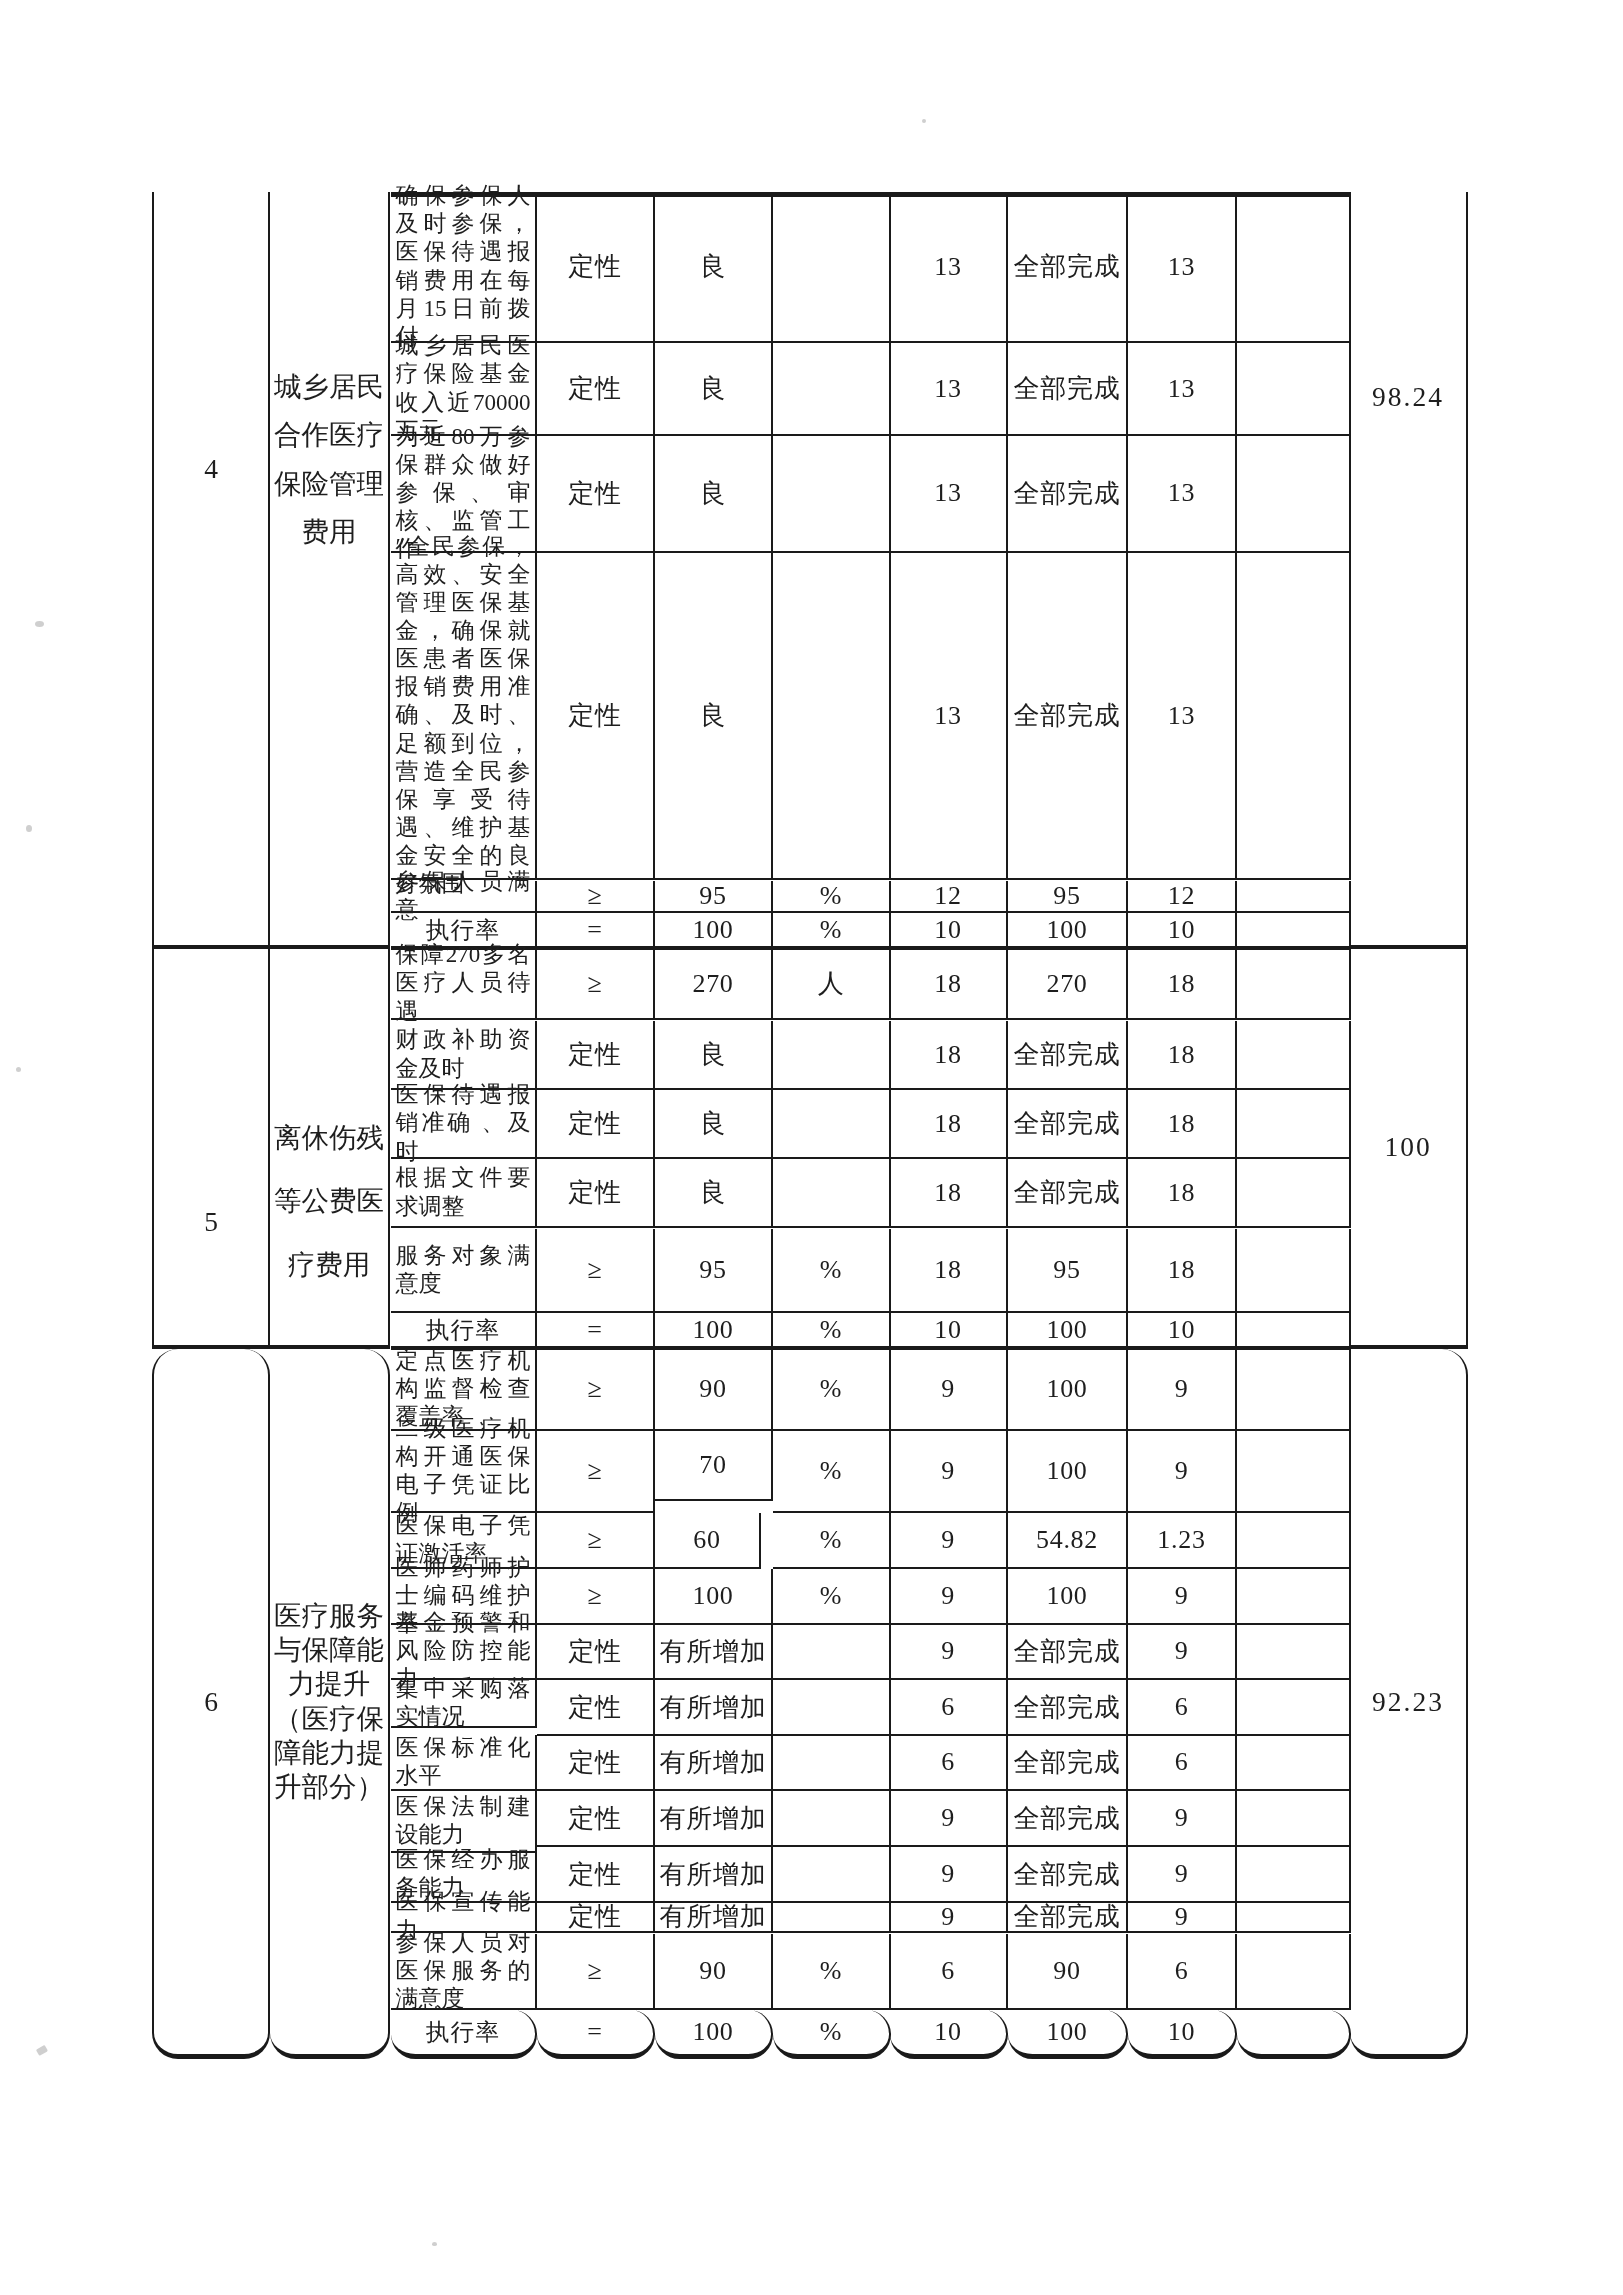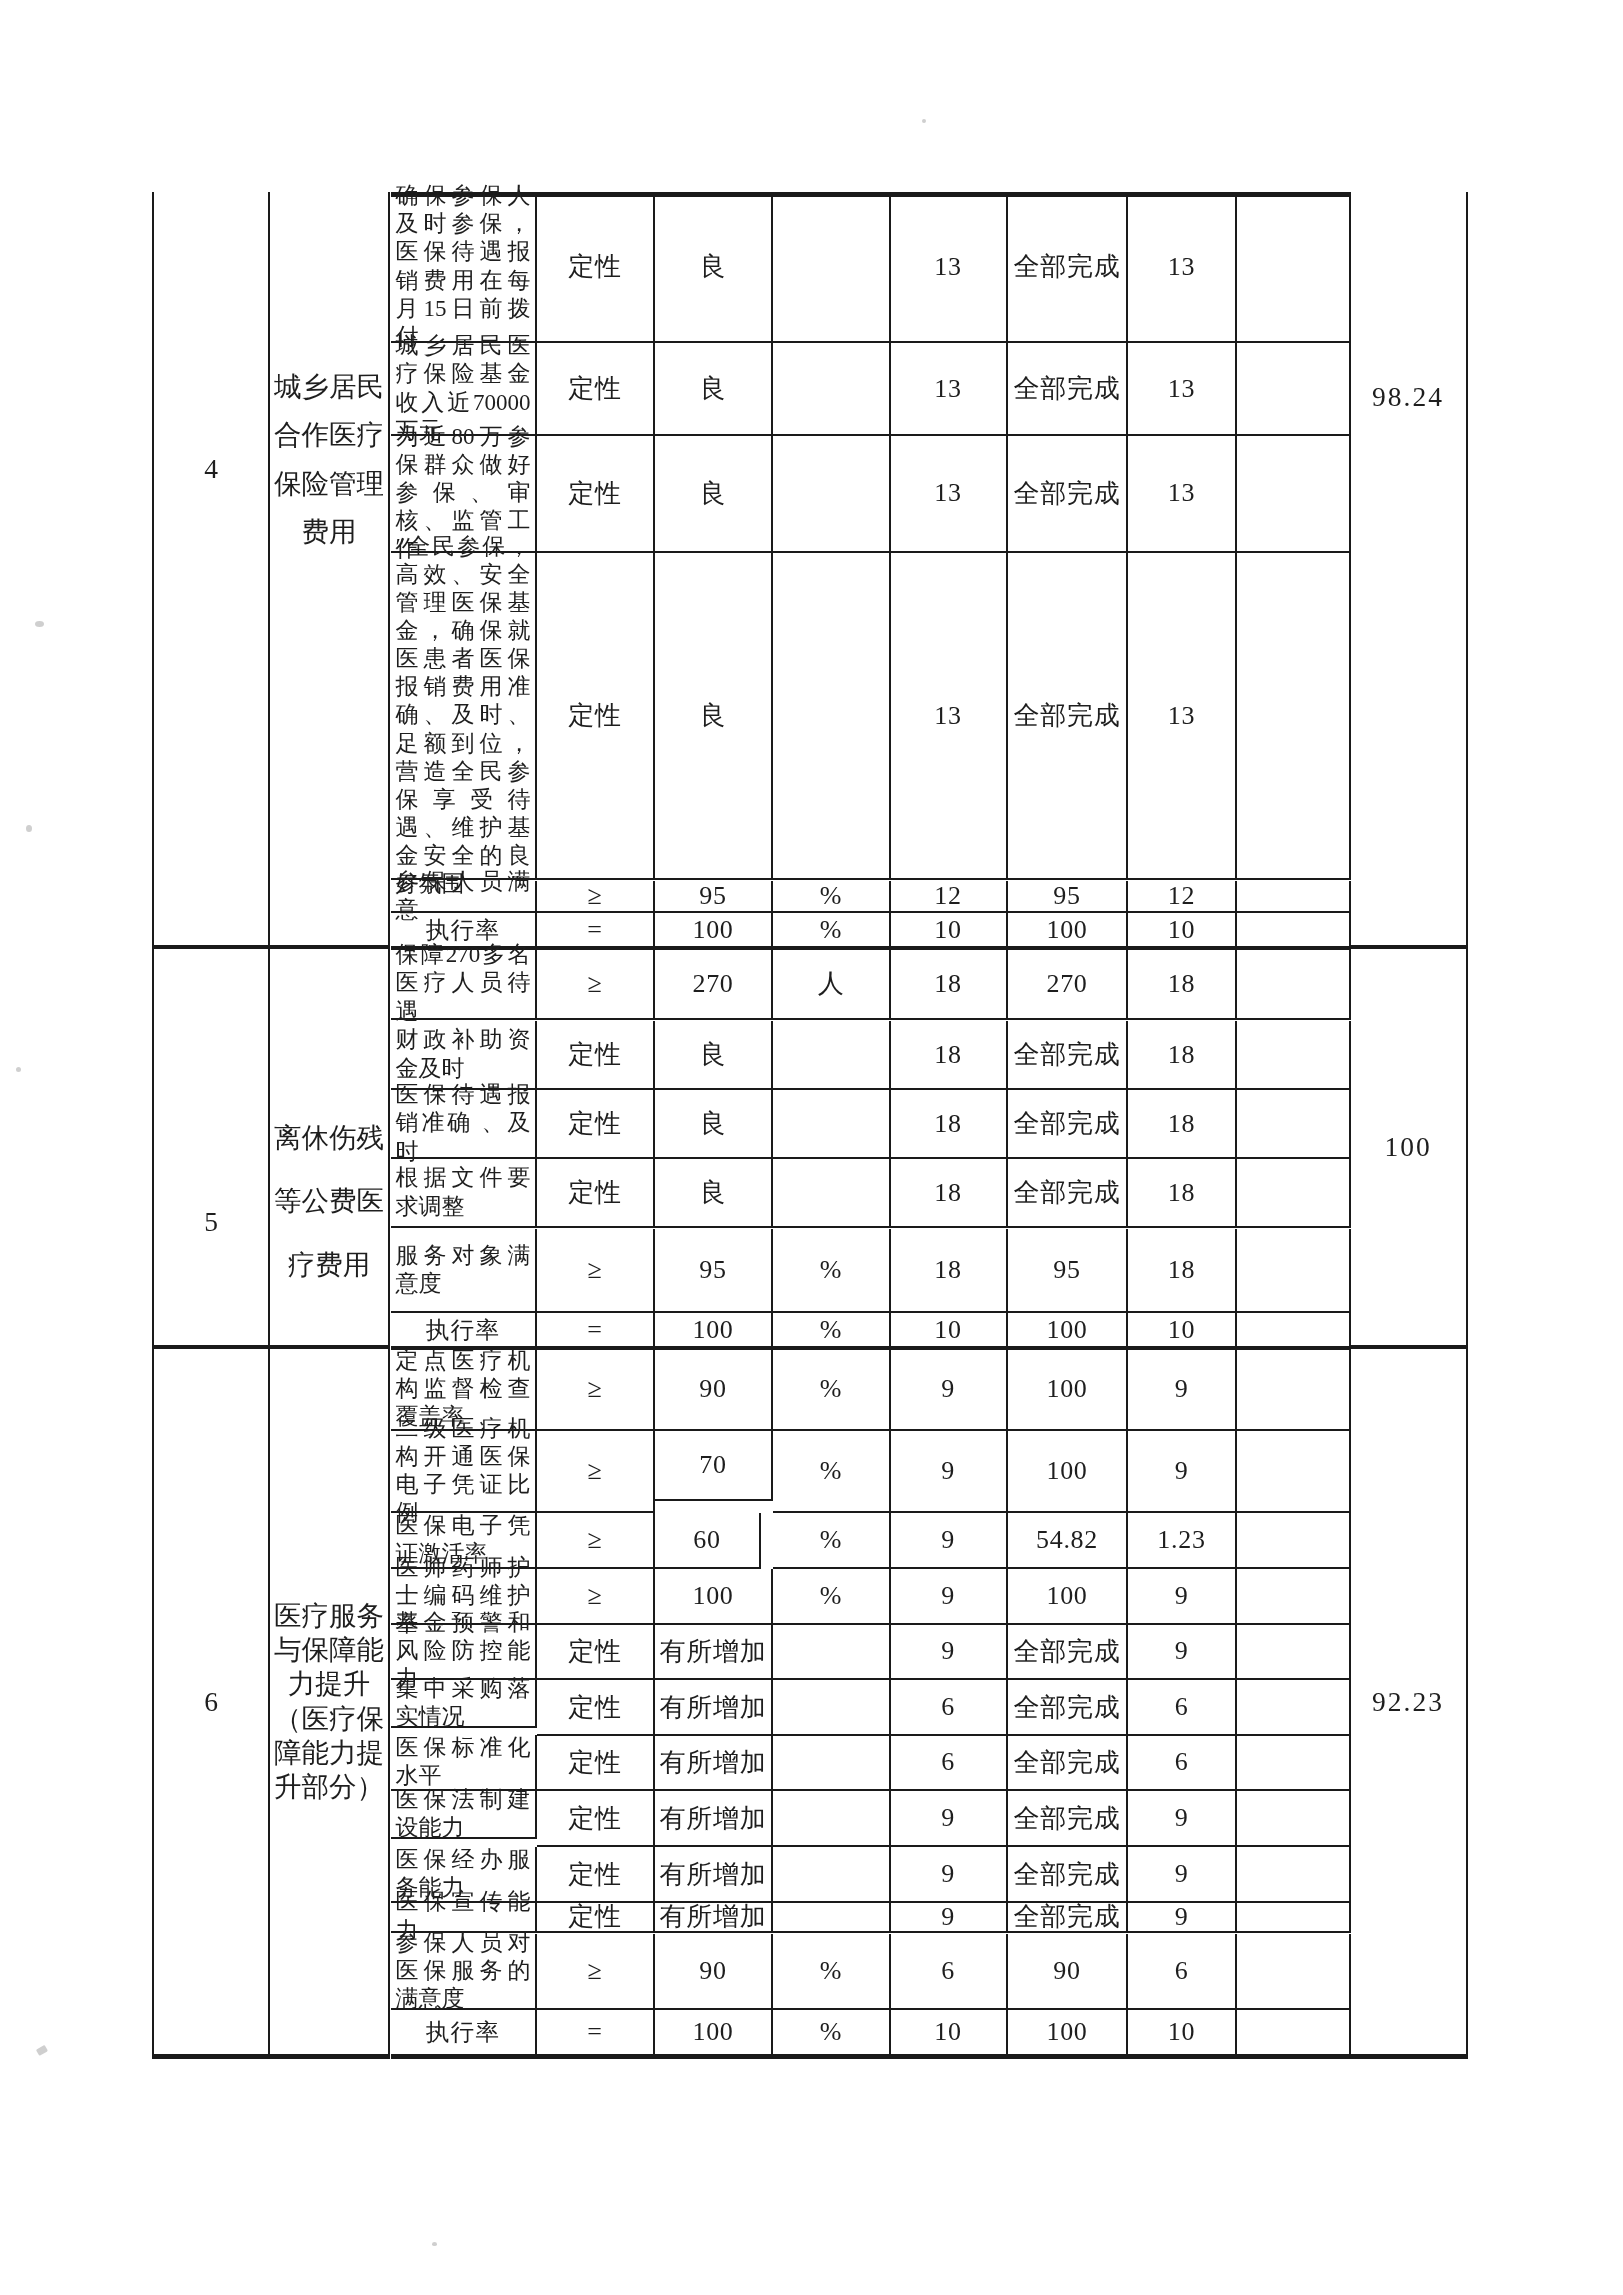--- a/index.html
+++ b/index.html
@@ -11,21 +11,21 @@
   }
   #tbl { position:absolute; left:152px; top:192px; width:1316px; height:1867px; }
 
   .cell {
     position:absolute; box-sizing:border-box;
     border-right:2.6px solid var(--ln); border-bottom:2.6px solid var(--ln);
     color:var(--tx);
   }
   .lb { border-left:2.6px solid var(--ln); }
   .sep  { border-bottom-width:4.6px; }
-  .btm  { border-bottom-width:5.2px; }
+  .btm  { border-bottom-width:5.2px;border-radius:26px; }
 
   .ind { font-size:23px; line-height:1.22; padding:1.3px 4.6px; display:flex; align-items:center; }
   .ind .t { text-align:justify; word-break:break-all; width:100%; }
   .exec { display:flex; align-items:center; justify-content:center; font-size:23.6px; letter-spacing:1.3px; }
   .val  { display:flex; align-items:center; justify-content:center; font-size:26px; letter-spacing:0.7px; text-align:center; }
 
   .gcell { white-space:pre-line; text-align:center; font-size:27.5px; }
   #g4-num { left:0; top:0; width:118px; height:757px; padding-top:261px; }
   #g4-cat { left:118px; top:0; width:120px; height:757px; padding-top:171px; line-height:1.76; }
   #g4-fin { left:1198px; top:0; width:118px; height:757px; padding-top:189px; letter-spacing:2px; }
@@ -247,21 +247,21 @@
       <div class="cell ind" style="left: 239px; top: 1543px; width: 146px; height: 56px;">
         <span class="t">医保标准化水平</span>
       </div>
       <div class="cell val" style="left: 385px; top: 1543px; width: 118px; height: 56px;">定性</div>
       <div class="cell val" style="left: 503px; top: 1543px; width: 118px; height: 56px;">有所增加</div>
       <div class="cell val" style="left: 621px; top: 1543px; width: 118px; height: 56px;"></div>
       <div class="cell val" style="left: 738px; top: 1543px; width: 118px; height: 56px;">6</div>
       <div class="cell val" style="left: 856px; top: 1543px; width: 120px; height: 56px;">全部完成</div>
       <div class="cell val" style="left: 976px; top: 1543px; width: 109px; height: 56px;">6</div>
       <div class="cell val" style="left: 1085px; top: 1543px; width: 114px; height: 56px;"></div>
-      <div class="cell ind" style="left: 239px; top: 1599px; width: 146px; height: 48px;">
+      <div class="cell ind" style="left: 239px; top: 1599px; width: 146px; height: 62px;">
         <span class="t">医保法制建设能力</span>
       </div>
       <div class="cell val" style="left: 385px; top: 1599px; width: 118px; height: 56px;">定性</div>
       <div class="cell val" style="left: 503px; top: 1599px; width: 118px; height: 56px;">有所增加</div>
       <div class="cell val" style="left: 621px; top: 1599px; width: 118px; height: 56px;"></div>
       <div class="cell val" style="left: 738px; top: 1599px; width: 118px; height: 56px;">9</div>
       <div class="cell val" style="left: 856px; top: 1599px; width: 120px; height: 56px;">全部完成</div>
       <div class="cell val" style="left: 976px; top: 1599px; width: 109px; height: 56px;">9</div>
       <div class="cell val" style="left: 1085px; top: 1599px; width: 114px; height: 56px;"></div>
       <div class="cell ind" style="left: 239px; top: 1655px; width: 146px; height: 56px;">

